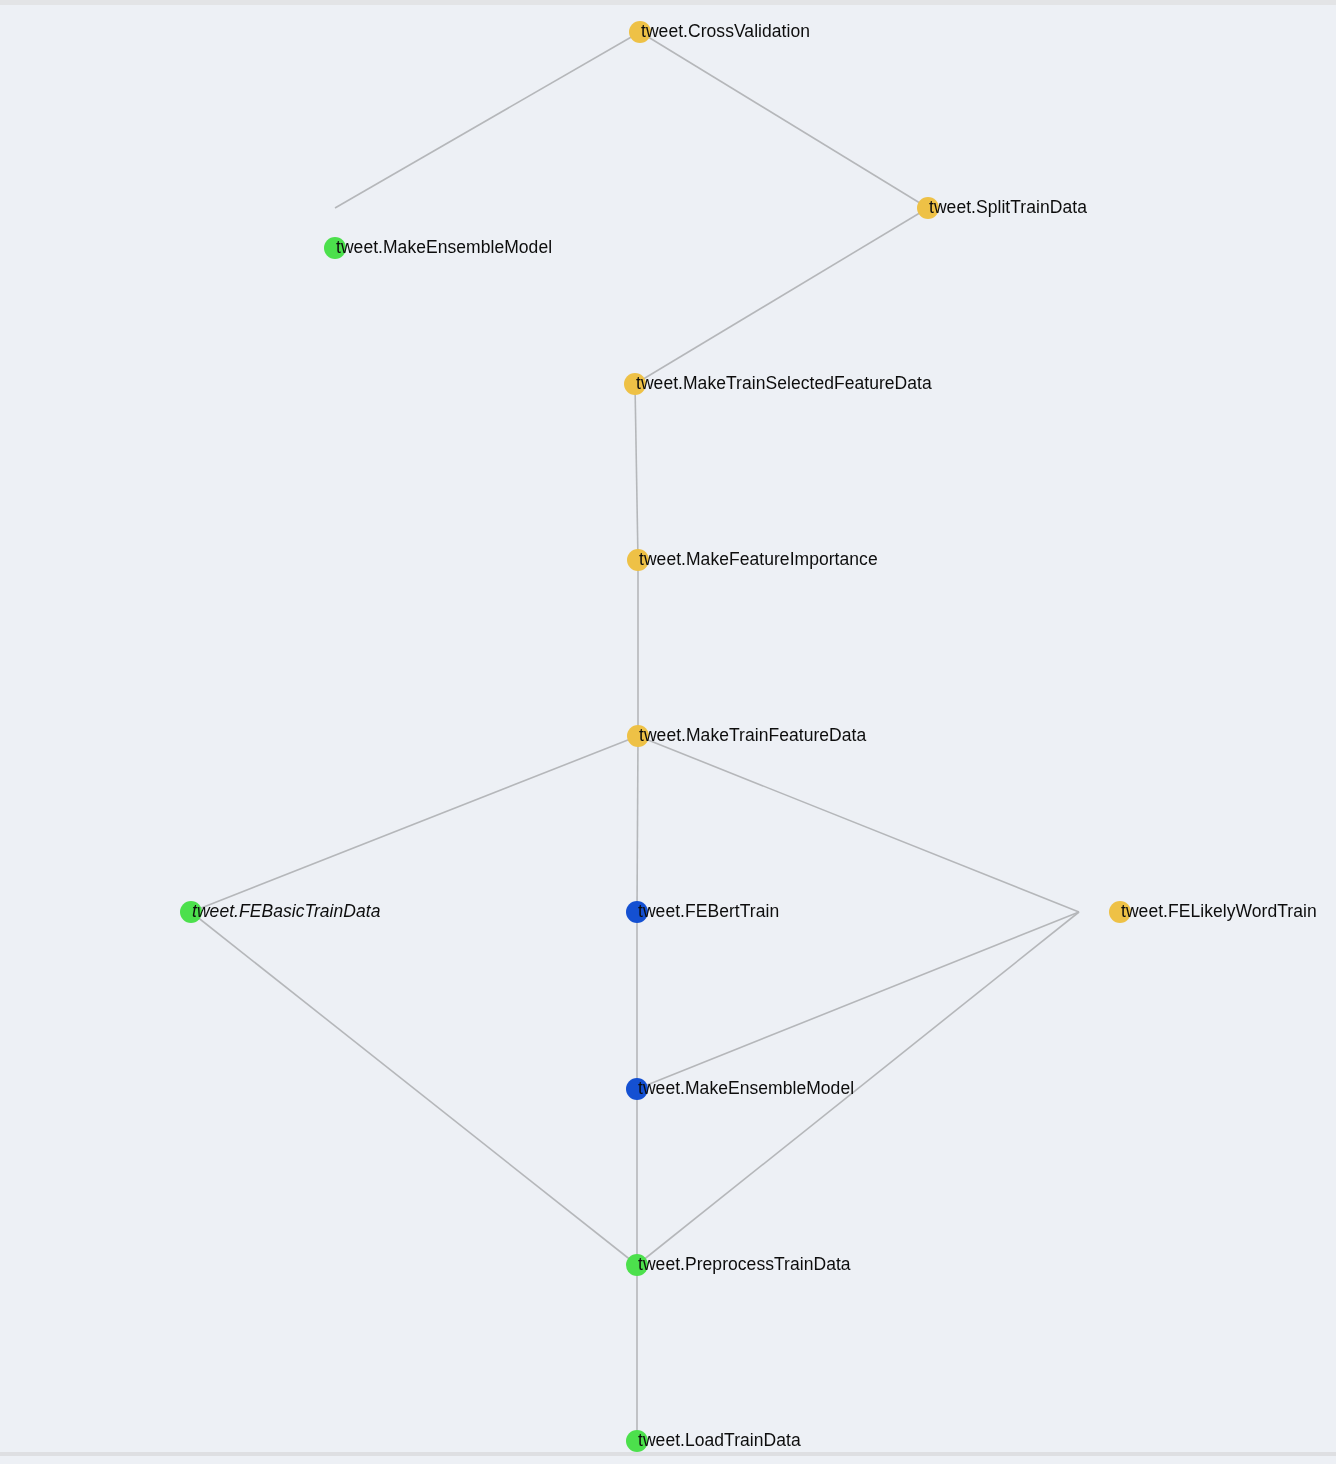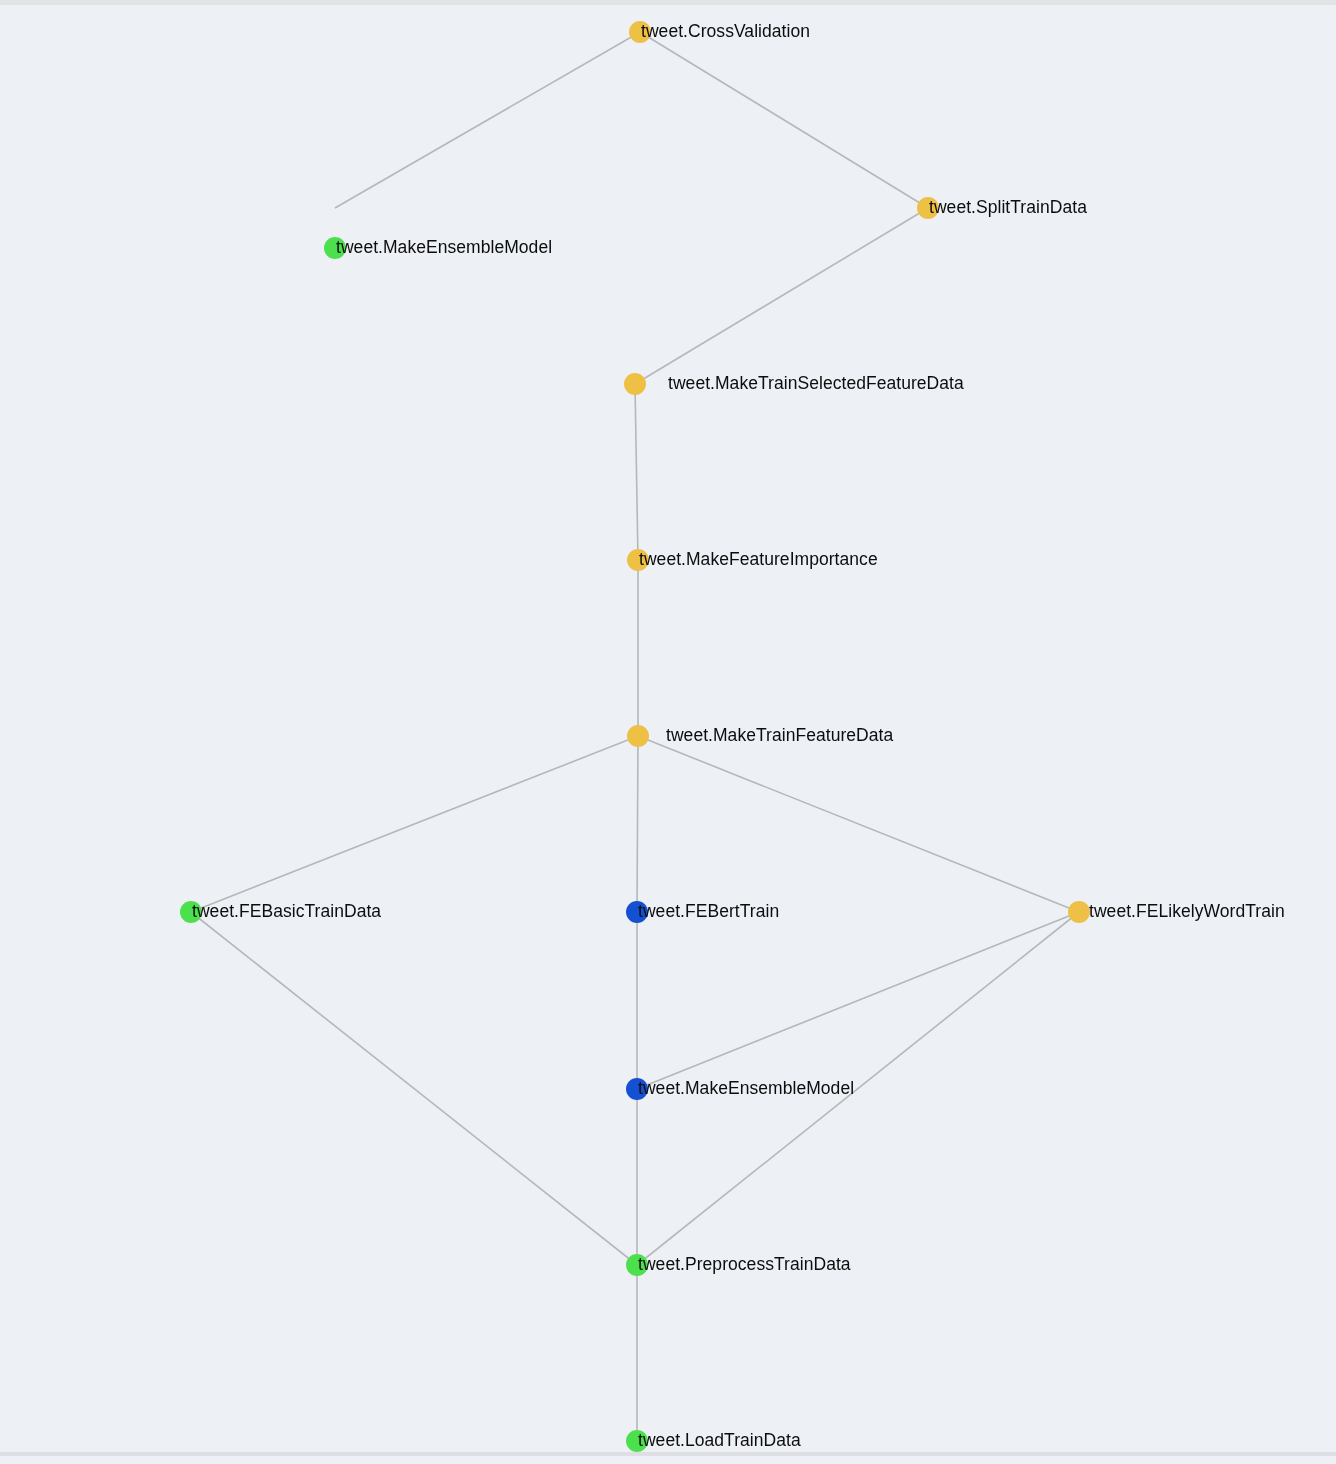--- a/index.html
+++ b/index.html
@@ -92,41 +92,41 @@
         <span class="node-label">tweet.CrossValidation</span>
       </div>
       <div class="node-group" style="left: 324px; top: 197px; margin-top: 40px;">
         <div class="node-dot" style="background: rgb(76, 224, 76); width: 22px; height: 22px;"></div>
         <span class="node-label">tweet.MakeEnsembleModel</span>
       </div>
       <div class="node-group" style="left: 917px; top: 197px;">
         <div class="node-dot" style="background: rgb(238, 193, 70); width: 22px; height: 22px;"></div>
         <span class="node-label">tweet.SplitTrainData</span>
       </div>
-      <div class="node-group" style="left: 624px; top: 373px; gap: 32px;">
+      <div class="node-group" style="left: 624px; top: 373px;">
         <div class="node-dot" style="background: rgb(238, 193, 70); width: 22px; height: 22px;"></div>
         <span class="node-label">tweet.MakeTrainSelectedFeatureData</span>
       </div>
       <div class="node-group" style="left: 627px; top: 549px;">
         <div class="node-dot" style="background: rgb(238, 193, 70); width: 22px; height: 22px;"></div>
         <span class="node-label">tweet.MakeFeatureImportance</span>
       </div>
-      <div class="node-group" style="left: 627px; top: 725px; gap: 27px;">
+      <div class="node-group" style="left: 627px; top: 725px;">
         <div class="node-dot" style="background: rgb(238, 193, 70); width: 22px; height: 22px;"></div>
         <span class="node-label">tweet.MakeTrainFeatureData</span>
       </div>
-      <div class="node-group" style="left: 180px; top: 901px;">
+      <div class="node-group" style="left: 180px; top: 901px; font-style: italic;">
         <div class="node-dot" style="background: rgb(76, 224, 76); width: 22px; height: 22px;"></div>
         <span class="node-label">tweet.FEBasicTrainData</span>
       </div>
       <div class="node-group" style="left: 626px; top: 901px;">
         <div class="node-dot" style="background: rgb(20, 80, 210); width: 22px; height: 22px;"></div>
         <span class="node-label">tweet.FEBertTrain</span>
       </div>
-      <div class="node-group" style="left: 1068px; top: 901px; gap: 9px;">
+      <div class="node-group" style="left: 1109px; top: 901px;">
         <div class="node-dot" style="background: rgb(238, 193, 70); width: 22px; height: 22px;"></div>
         <span class="node-label">tweet.FELikelyWordTrain</span>
       </div>
       <div class="node-group" style="left: 626px; top: 1078px;">
         <div class="node-dot" style="background: rgb(20, 80, 210); width: 22px; height: 22px;"></div>
         <span class="node-label">tweet.MakeEnsembleModel</span>
       </div>
       <div class="node-group" style="left: 626px; top: 1254px; align-items: center;">
         <div class="node-dot" style="background: rgb(76, 224, 76); width: 22px; height: 22px;"></div>
         <span class="node-label">tweet.PreprocessTrainData</span>

